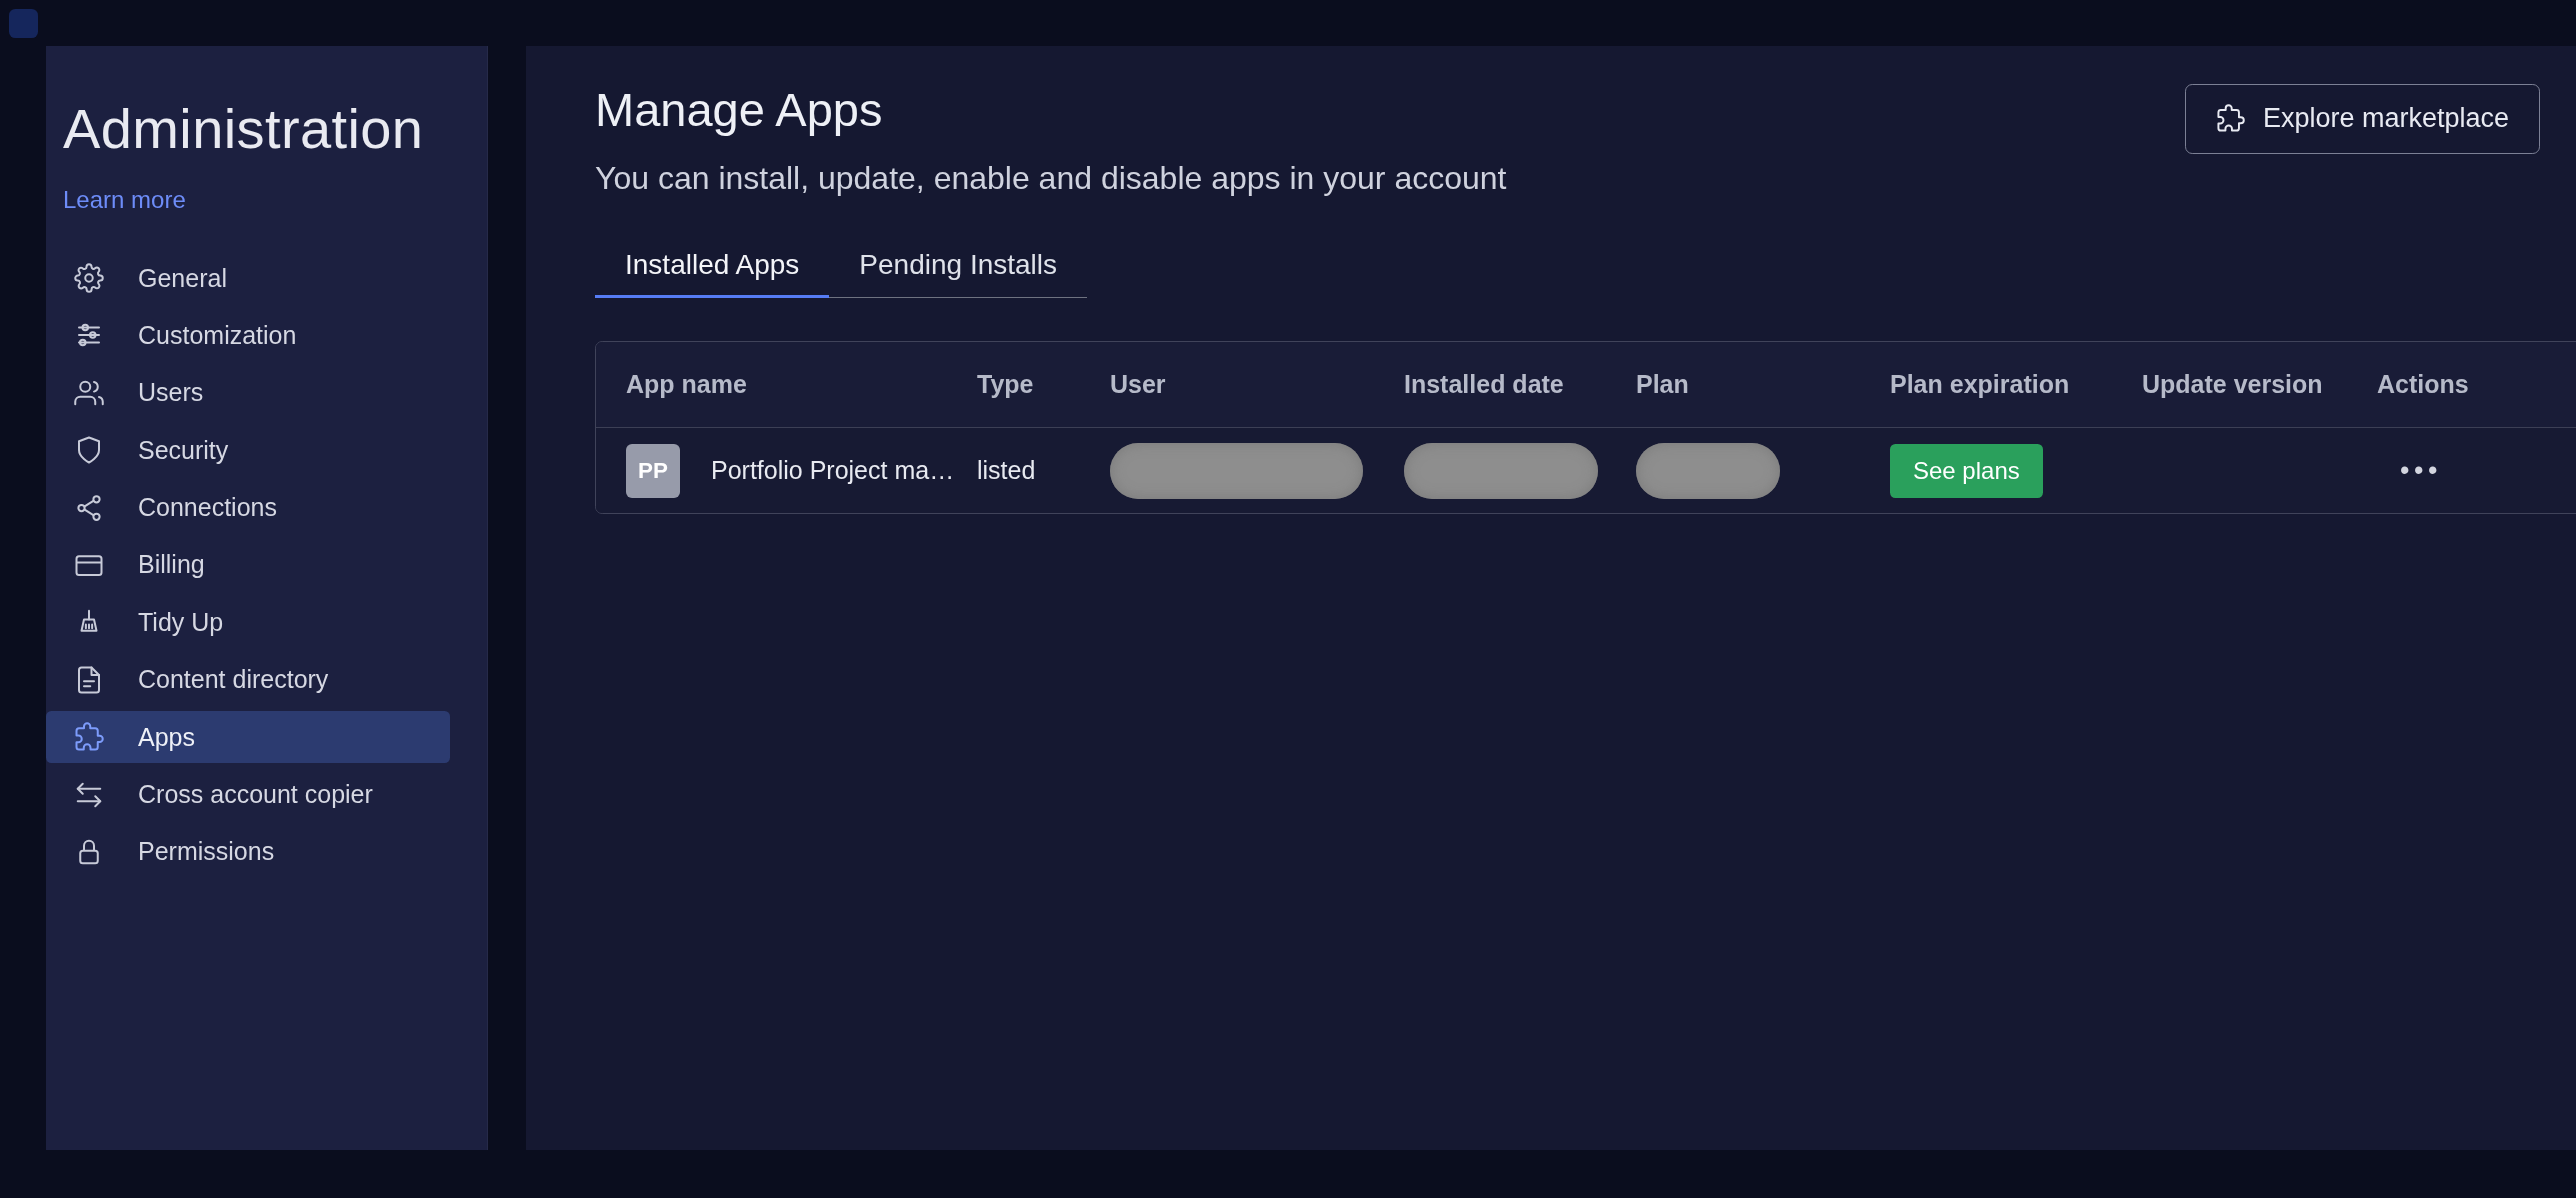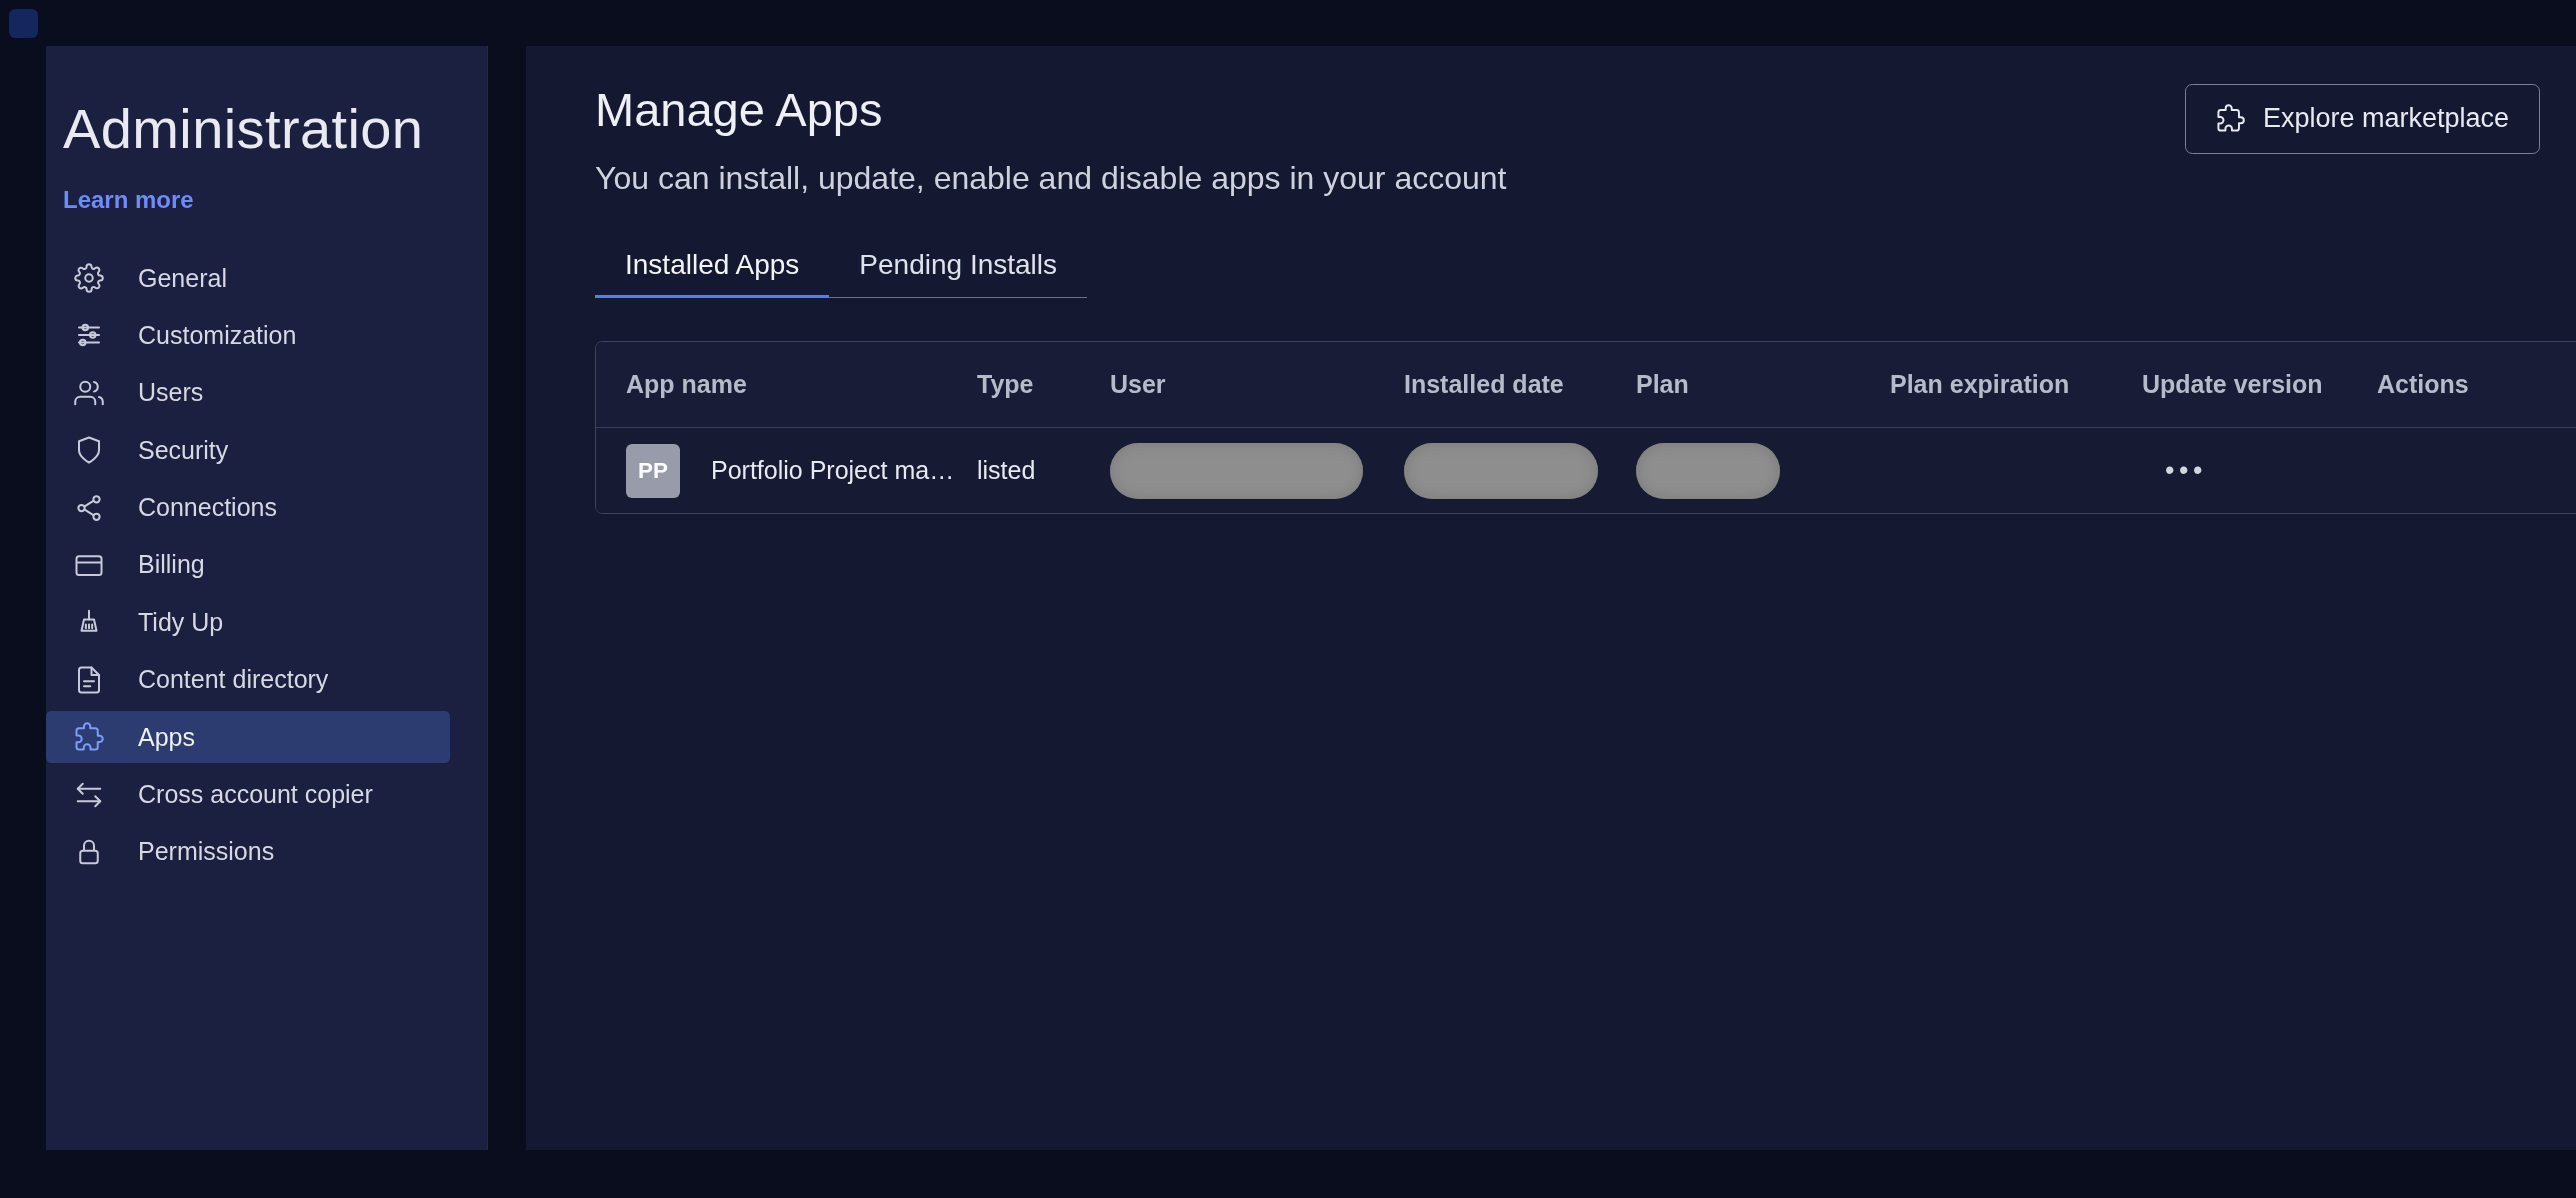--- a/index.html
+++ b/index.html
@@ -23,21 +23,21 @@
     position:absolute; left:46px; top:46px; width:442px; bottom:48px;
     background:#1c2040; border-right:0.9px solid #262a49;
     padding:50px 0 0 0;
   }
   .sidebar-title{
     margin:0 0 0 17px; font-size:56px; font-weight:500;
     color:#e9eaf1; letter-spacing:0.4px;
   }
   .learn-more{
     display:inline-block; margin:25px 0 0 17px;
-    font-size:24px; color:#6d8cf8; cursor:pointer;font-weight:bold;
+    font-size:24px; color:#6d8cf8; cursor:pointer;
   }
   .nav{ margin-top:38px; padding-right:37px; }
   .side-item{
     display:flex; align-items:center; height:52px; margin-bottom:5.4px;
     padding-left:28px; border-radius:5.4px; cursor:pointer; color:#d6d8e3;
   }
   .side-item .icn{ width:30px; height:30px; flex:0 0 30px; color:#c7cad8; }
   .side-item .lbl{ margin-left:34px; font-size:25px; white-space:nowrap; }
   .side-item.selected{ background:#2c3b70; }
   .side-item.selected .icn{ color:#7d9cfb; }
@@ -290,20 +290,23 @@
       <div class="cell">listed</div>
       <div class="cell">
         <div class="pill user"></div>
       </div>
       <div class="cell">
         <div class="pill date"></div>
       </div>
       <div class="cell">
         <div class="pill plan"></div>
       </div>
+      <div class="cell">
+        <button class="see-plans">See plans</button>
+      </div>
       <div class="cell"></div>
       <div class="cell">
         <span class="dots">•••</span>
       </div>
     </div>
   </div>
 
 </main>
 
 

